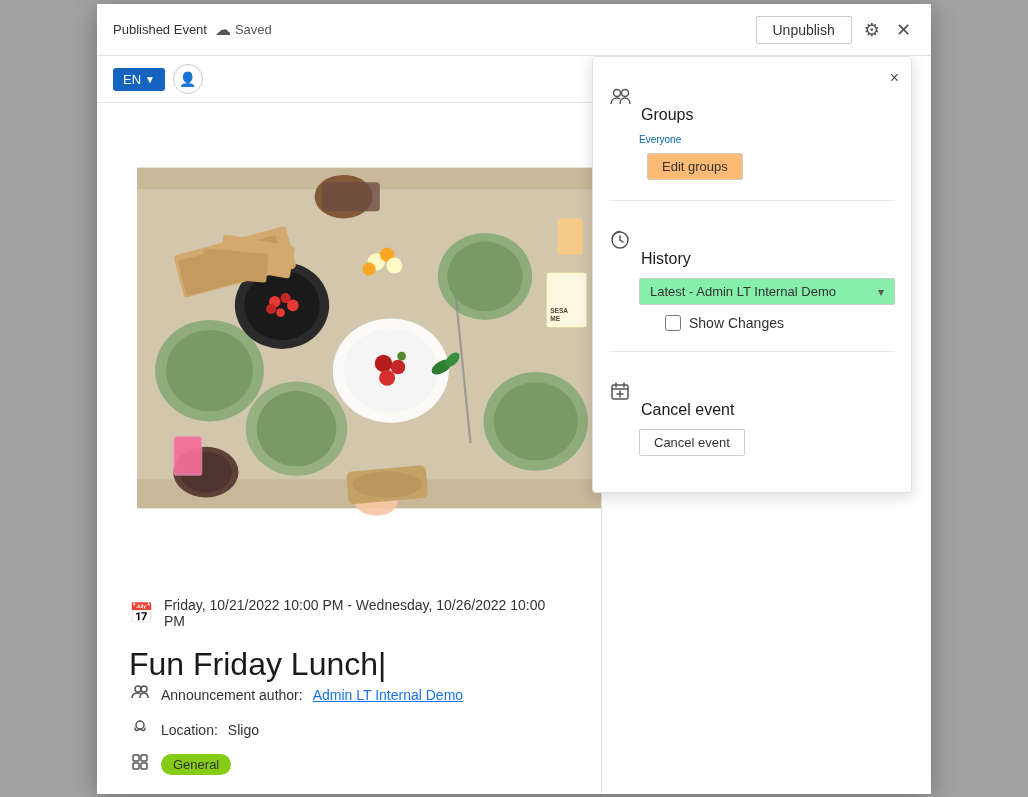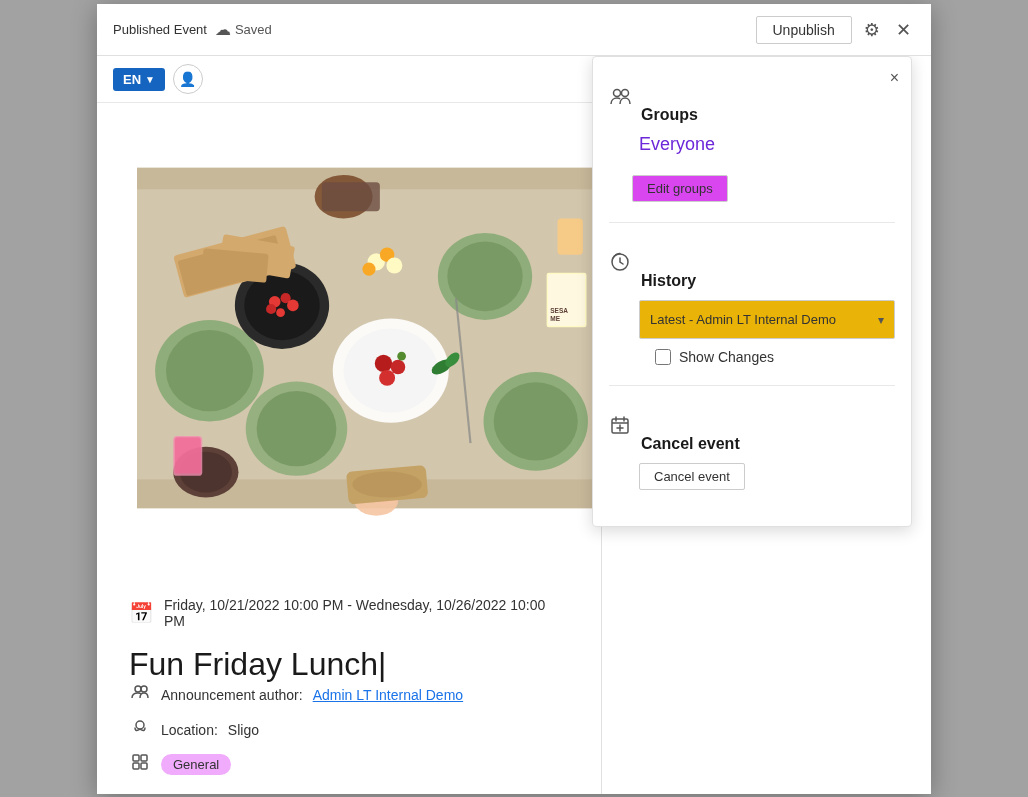--- a/index.html
+++ b/index.html
@@ -126,21 +126,21 @@
       background: #1565c0;
       color: #fff;
       border: none;
       padding: 4px 10px;
       border-radius: 3px;
       font-size: 13px;
       cursor: pointer;
       display: flex;
       align-items: center;
       gap: 4px;
-      font-weight: 700;
+      font-weight: 400;
     }
 
     .lang-dropdown .chevron {
       font-size: 10px;
     }
 
     .person-icon-btn {
       background: none;
       border: 1px solid #ccc;
       border-radius: 50%;
@@ -206,21 +206,21 @@
       text-align: center;
     }
 
     .author-link {
       color: #1a73e8;
       text-decoration: underline;
       cursor: pointer;
     }
 
     .tag-chip {
-      background: #f0abfc;
+      background: #84cc16;
       border-radius: 16px;
       padding: 3px 12px;
       font-size: 13px;
       color: #333;
     }
 
     
     .right-panel {
       width: 330px;
       flex-shrink: 0;
@@ -270,78 +270,78 @@
       margin-bottom: 10px;
     }
 
     .section-icon {
       font-size: 20px;
       color: #555;
     }
 
     .section-title {
       font-size: 16px;
-      font-weight: 700;
+      font-weight: 400;
       color: #1a1a1a;
       margin-top: 33px;
     }
 
     .section-sub {
-      font-size: 18px;
-      color: #6d28d9;
-      margin-bottom: 20px;
+      font-size: 10px;
+      color: #0369a1;
+      margin-bottom: 8px;
       margin-left: 30px;
     }
 
     .edit-groups-btn {
       border: 1px solid #ccc;
-      background: #d946ef;
+      background: #fdba74;
       padding: 5px 14px;
       font-size: 13px;
       cursor: pointer;
       border-radius: 2px;
       color: #333;
-      margin-left: 23px;
+      margin-left: 38px;
     }
 
     .section-divider {
       border: none;
       border-top: 1px solid #e8e8e8;
       margin: 16px 0;
     }
 
     .history-dropdown {
       display: flex;
       align-items: center;
       border: 1px solid #ccc;
       border-radius: 2px;
-      padding: 11px 10px;
+      padding: 5px 10px;
       font-size: 13px;
       cursor: pointer;
-      background: #eab308;
+      background: #86efac;
       width: calc(100% - 30px);
       margin-left: 30px;
       margin-bottom: 10px;
       justify-content: space-between;
     }
 
     .history-dropdown-text {
       color: #333;
     }
 
     .history-dropdown-chevron {
       color: #555;
       font-size: 12px;
     }
 
     .show-changes-row {
       display: flex;
       align-items: flex-end;
       gap: 8px;
-      margin-left: 30px;
+      margin-left: 40px;
       margin-bottom: 10px;
       padding-left: 16px;
     }
 
     .show-changes-checkbox {
       width: 16px;
       height: 16px;
       border: 1px solid #888;
       background: #fff;
       cursor: pointer;

